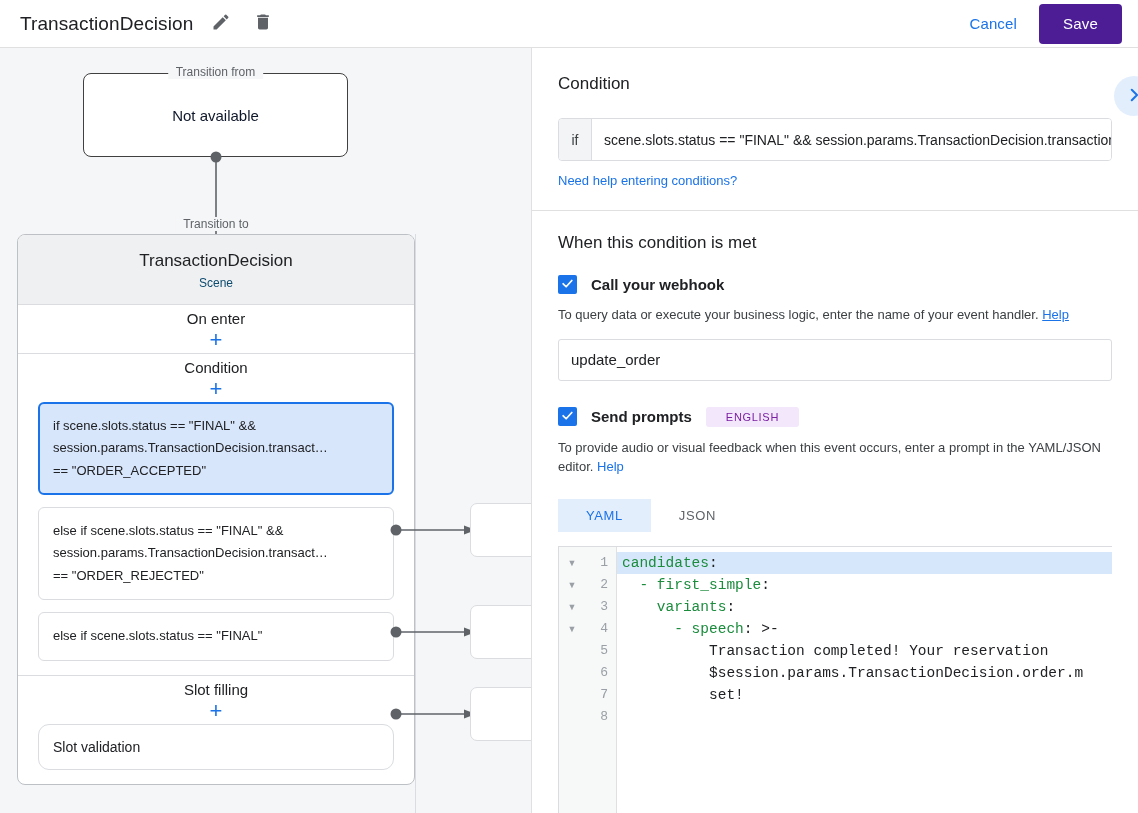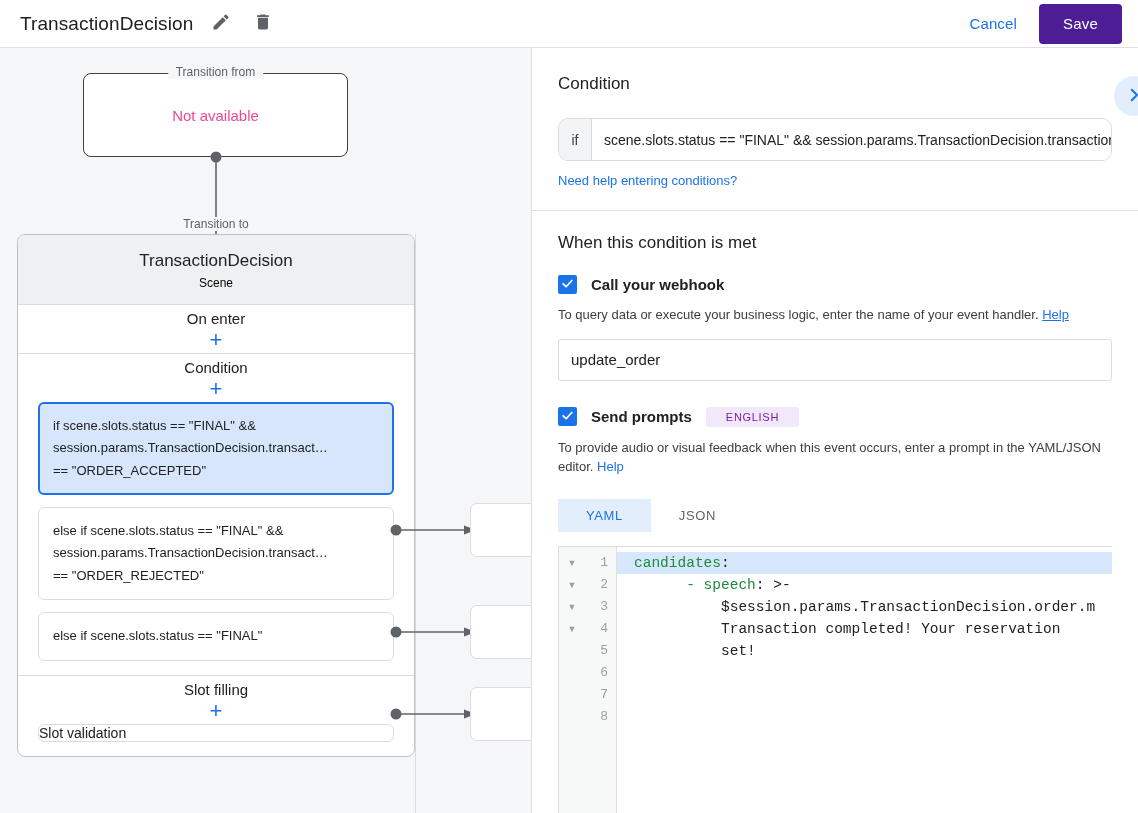--- a/index.html
+++ b/index.html
@@ -57,21 +57,21 @@
     position: absolute; top: -9px; left: 50%; transform: translateX(-50%);
     background: #f5f6f7; padding: 0 8px; font-size: 12px; color: #5f6368;
     white-space: nowrap;
   }
 
   #transition-from {
     left: 83px; top: 25px; width: 265px; height: 84px;
   }
   #transition-from .tf-text {
     position: absolute; left: 0; right: 0; top: 50%; transform: translateY(-50%);
-    text-align: center; font-size: 15px; color: #ec4899;
+    text-align: center; font-size: 15px; color: #0f172a;
   }
 
   .connector {
     position: absolute; left: 207px; top: 100px; width: 18px; height: 110px;
   }
 
   #scene-card {
     left: 17px; top: 186px; width: 398px; min-height: 400px;
     border: 1px solid #bdc1c6; border-radius: 8px; background: #fff;
     position: absolute; overflow: hidden;
@@ -82,21 +82,21 @@
   .scene-legend-text {
     position: absolute; left: 50%; transform: translateX(-50%); top: -8px;
     background: #f5f6f7; padding: 0 8px; font-size: 12px; color: #5f6368;
     white-space: nowrap;
   }
   .scene-head {
     background: #eff0f1; padding: 16px 0 14px; text-align: center;
     border-bottom: 1px solid #dadce0;
   }
   .scene-name { font-size: 17px; color: #202124; }
-  .scene-sub  { font-size: 12px; color: #000000; margin-top: 5px; }
+  .scene-sub  { font-size: 12px; color: #0c4a6e; margin-top: 5px; }
 
   .scene-section { border-bottom: 1px solid #dadce0; padding: 0 20px 14px; }
   .scene-section:last-child { border-bottom: none; }
   .section-head {
     display: flex; align-items: center; justify-content: flex-end;
     height: 48px;
     flex-direction: column;
   }
   .section-title { font-size: 15px; color: #202124; }
   .plus-btn {
@@ -107,22 +107,22 @@
 
   .cond-card {
     border: 1px solid #dadce0; border-radius: 6px; background: #fff;
     padding: 12px 14px; font-size: 13px; color: #202124; line-height: 1.72;
     margin-bottom: 12px; cursor: pointer;
   }
   .cond-card.selected {
     background: #d8e6fb; border: 2px solid #1a73e8; padding: 11px 13px;
   }
   .slot-card {
-    border: 1px solid #dadce0; border-radius: 6px; background: #fff;
-    padding: 0; font-size: 14px; color: #202124; cursor: pointer;
+    border: 1px solid #dadce0; border-radius: 11px; background: #fff;
+    padding: 14px; font-size: 14px; color: #202124; cursor: pointer;
   }
 
   
   .stub-node {
     position: absolute; left: 470px; width: 120px; height: 54px;
     border: 1px solid #dadce0; border-radius: 7px; background: #fff;
   }
   .arrow-svg { position: absolute; left: 390px; width: 86px; height: 12px; }
 
   
@@ -142,21 +142,21 @@
   .expand-btn {
     position: absolute; right: -16px; top: 28px;
     width: 40px; height: 40px; border-radius: 50%;
     background: #e3eefd; border: none; cursor: pointer;
     display: flex; align-items: center; justify-content: center;
   }
   .expand-btn svg { stroke: #1a73e8; }
 
   .cond-input-row {
     display: flex; margin-top: 24px; height: 43px;
-    border: 1px solid #dadce0; border-radius: 10px; overflow: hidden;
+    border: 1px solid #dadce0; border-radius: 4px; overflow: hidden;
   }
   .cond-if {
     width: 33px; background: #f3f4f5; border-right: 1px solid #dadce0;
     display: flex; align-items: center; justify-content: center;
     font-size: 14px; color: #3c4043; flex: none;
   }
   .cond-value {
     flex: 1; border: none; outline: none; font-family: inherit;
     font-size: 14px; color: #202124; padding: 0 12px;
     background: #fff; white-space: nowrap; overflow: hidden;
@@ -225,21 +225,21 @@
   .num-cell {
     height: 22px; line-height: 22px; padding-right: 8px;
     font-family: "Liberation Mono", monospace; font-size: 13px; color: #9aa0a6;
   }
   .code-col {
     flex: 1; padding-top: 5px; overflow: hidden; position: relative;
   }
   .code-line {
     height: 22px; line-height: 22px; white-space: pre;
     font-family: "Liberation Mono", monospace; font-size: 14.5px; color: #202124;
-    padding-left: 17px;
+    padding-left: 5px;
   }
   .code-line.hl { background: #d7e7fb; }
   .tok-key { color: #1a8c3c; }
   .tok-punc { color: #202124; }
   .tok-plain { color: #202124; }
 </style>
 </head>
 <body>
 
 <div id="root">
@@ -444,23 +444,25 @@
             <div class="num-cell">2</div>
             <div class="num-cell">3</div>
             <div class="num-cell">4</div>
             <div class="num-cell">5</div>
             <div class="num-cell">6</div>
             <div class="num-cell">7</div>
             <div class="num-cell">8</div>
           </div>
         <div class="code-col" id="code-col">
             <div class="code-line hl"><span class="tok-key">candidates</span><span class="tok-punc">:</span></div>
+            <div class="code-line"><span class="tok-key">  - first_simple</span><span class="tok-punc">:</span></div>
+            <div class="code-line"><span class="tok-key">    variants</span><span class="tok-punc">:</span></div>
             <div class="code-line"><span class="tok-key">      - speech</span><span class="tok-punc">: &gt;-</span></div>
+            <div class="code-line"><span class="tok-plain">          Transaction completed! Your reservation</span></div>
             <div class="code-line"><span class="tok-plain">          $session.params.TransactionDecision.order.m</span></div>
-            <div class="code-line"><span class="tok-plain">          Transaction completed! Your reservation</span></div>
             <div class="code-line"><span class="tok-plain">          set!</span></div>
             <div class="code-line"><span class="tok-plain"></span></div>
           </div>
       </div>
     </div>
 
   </div>
 </div>
 
 </body></html>

